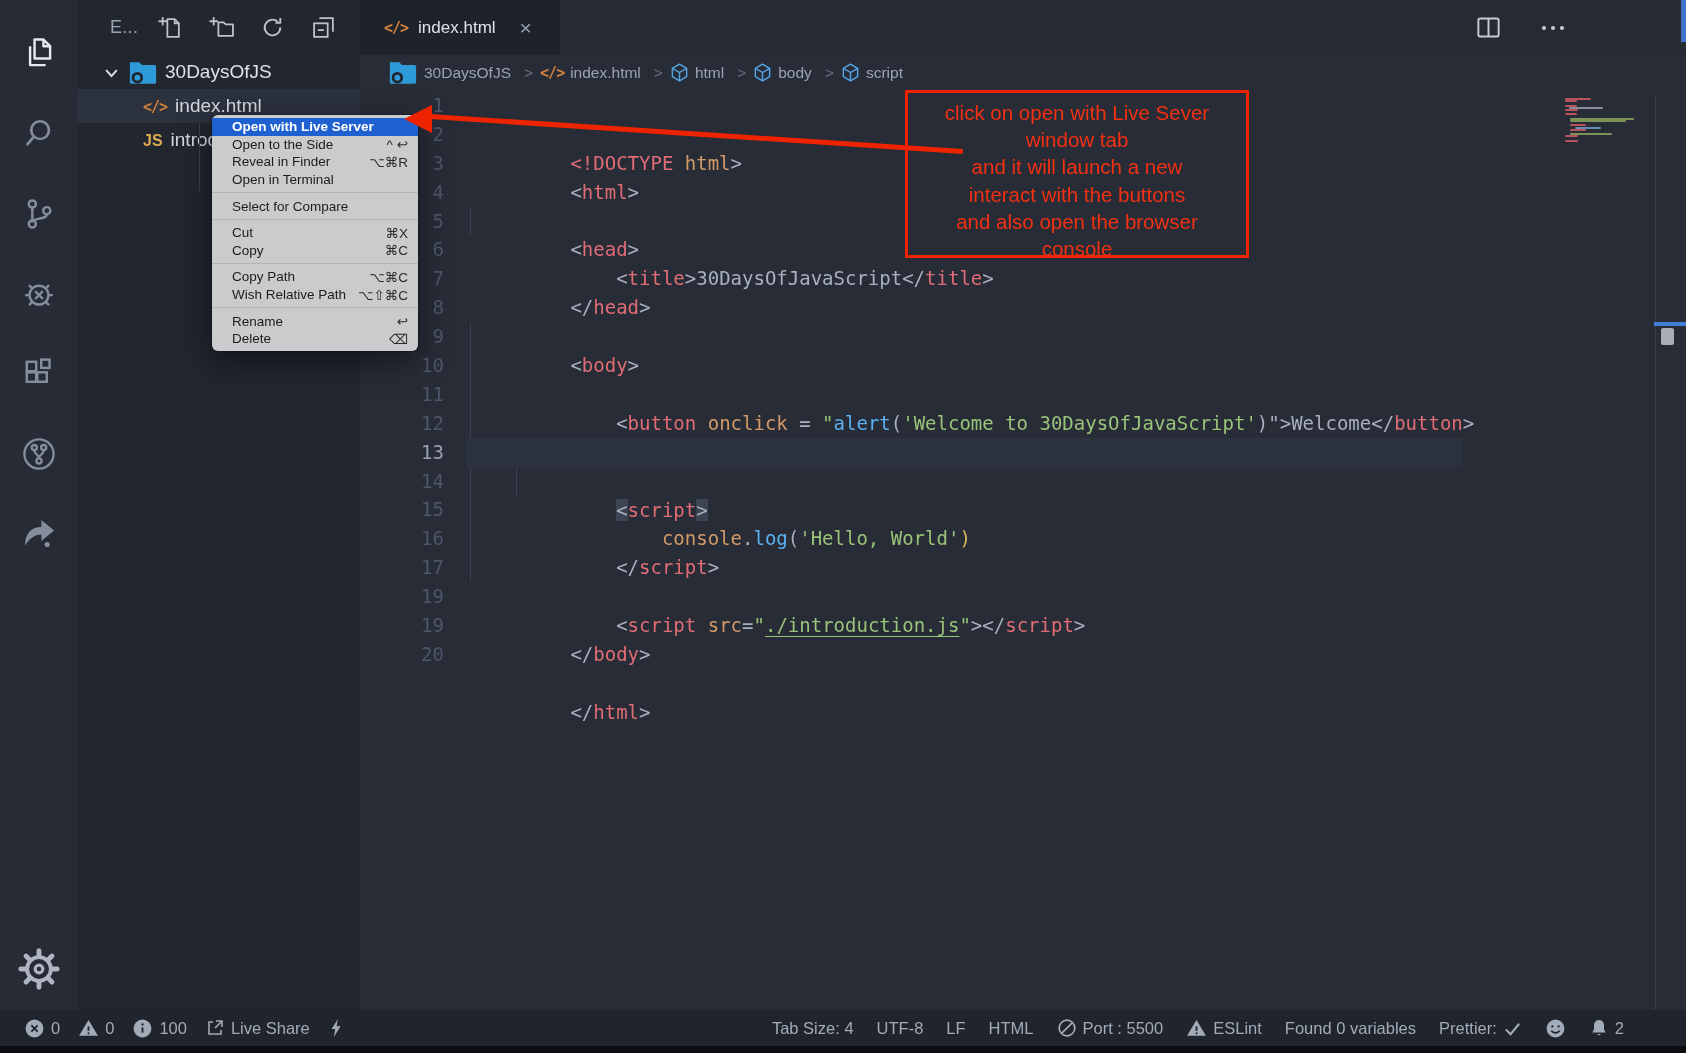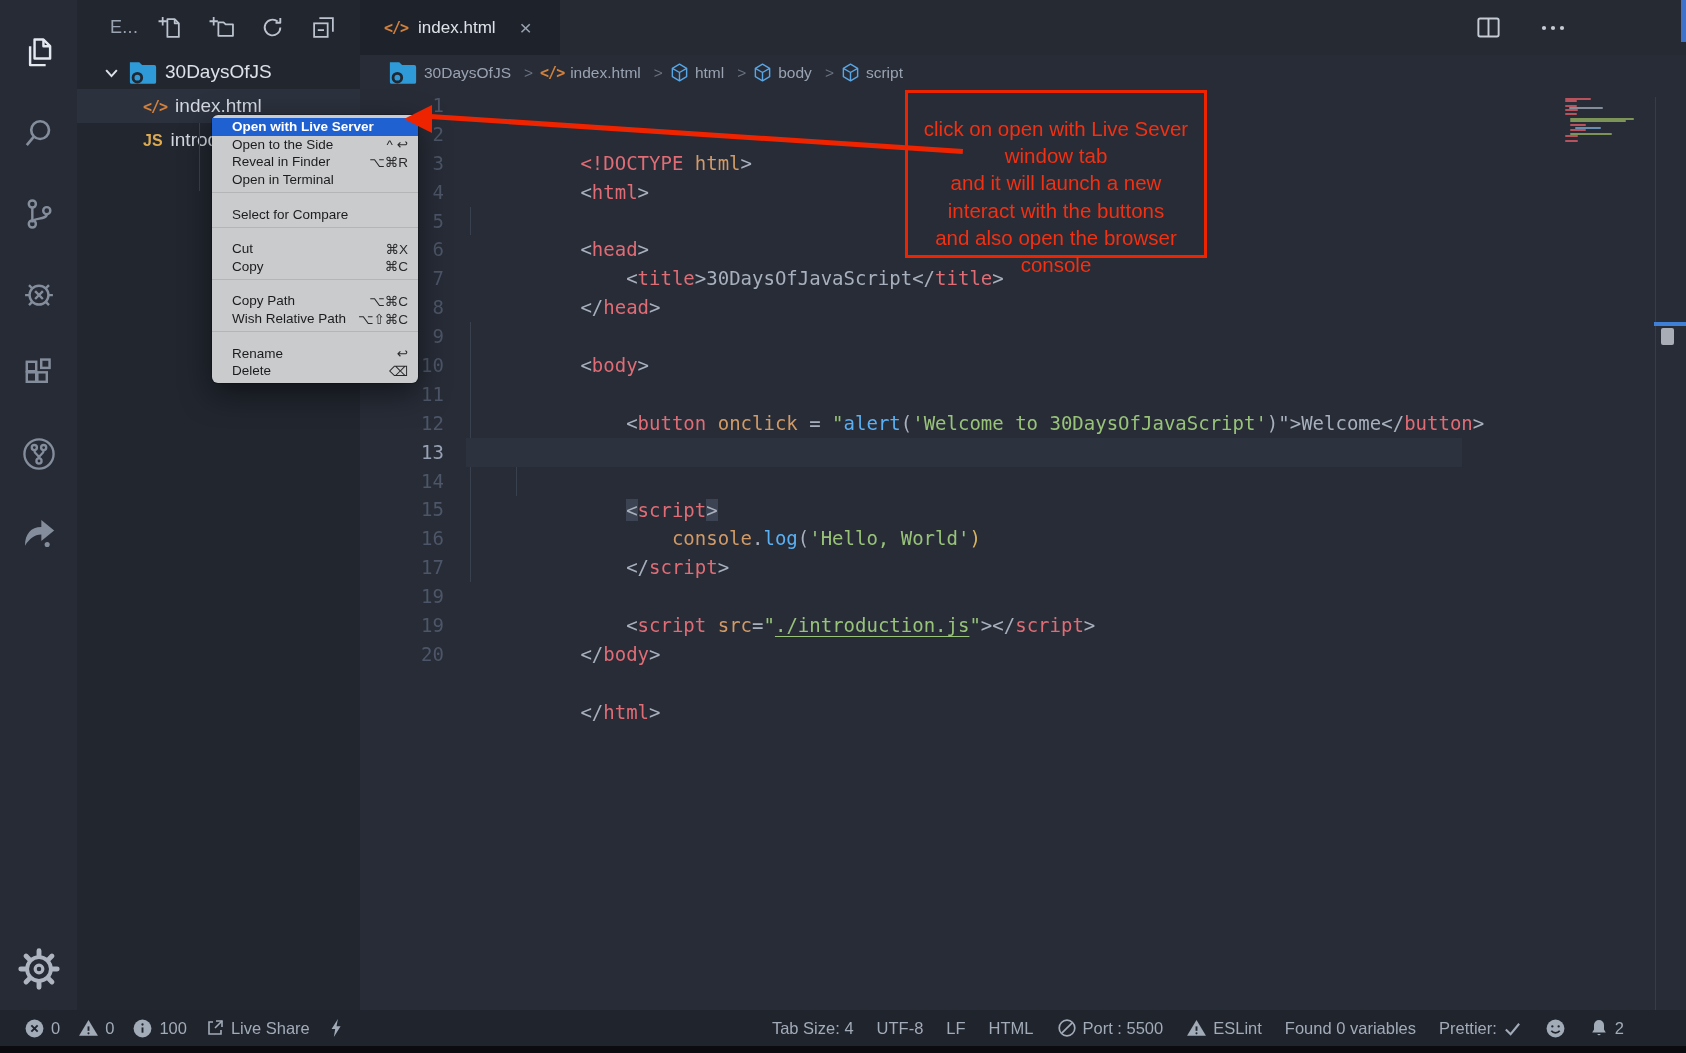--- a/index.html
+++ b/index.html
@@ -32,48 +32,48 @@
   .tab{position:absolute;left:0;top:0;width:200px;height:55px;background:#1d222b;display:flex;align-items:center;padding-left:24px;gap:10px;box-sizing:border-box;cursor:pointer;}
   .tab-label{font-size:17px;color:#dfe3e9;}
   .tab-close{margin-left:14px;font-size:21px;color:#9aa2b0;cursor:pointer;line-height:1;}
   .breadcrumbs{position:absolute;left:0;top:55px;right:0;height:35px;display:flex;align-items:center;padding-left:28px;font-size:15.5px;color:#9aa3b2;gap:7px;}
   .crumb{display:flex;align-items:center;gap:6px;cursor:pointer;}
   .crumb .sep{color:#6a7280;margin-left:7px;}
   
   .code-area{position:absolute;left:360px;top:91px;right:0;bottom:43px;}
   .line{position:relative;height:28.9px;line-height:28.9px;}
   .line .gutter{position:absolute;left:0;width:84px;text-align:right;color:#4d5668;font-family:"DejaVu Sans Mono",monospace;font-size:19px;}
-  .line .src{position:absolute;left:106px;white-space:pre;font-family:"DejaVu Sans Mono",monospace;font-size:19px;}
+  .line .src{position:absolute;left:96px;white-space:pre;font-family:"DejaVu Sans Mono",monospace;font-size:19px;}
   .line.active{background:linear-gradient(90deg,transparent 0,transparent 106px,#2c323e 106px,#2c323e 1102px,transparent 1102px);text-decoration:underline;}
   .line.active .gutter{color:#98a1b3;}
   .tk-tag{color:#e06c75}.tk-attr{color:#d19a66}.tk-str{color:#98c379}
   .tk-fn{color:#5ab0f2}.tk-punc{color:#a8b0bd}.tk-plain{color:#a8b0bd}
   .tk-gold{color:#d8b45f}
   .tk-link{color:#98c379;text-decoration:underline;text-underline-offset:4px;}
   .tk-punc-bm{color:#a8b0bd;background:#3c4352;}
   .guide{position:absolute;width:1px;background:#3a414e;}
   
   .minimap{position:absolute;left:1563px;top:98px;width:92px;height:60px;cursor:pointer;}
   .minimap i{position:absolute;height:2px;border-radius:1px;opacity:.9;}
   .mini-divider{position:absolute;left:1655px;top:97px;bottom:43px;width:1px;background:rgba(255,255,255,.08);}
   .blue-mark{position:absolute;left:1654px;top:322px;width:32px;height:4px;background:#3f7fd6;}
   .scroll-thumb{position:absolute;left:1661px;top:328px;width:13px;height:17px;background:#a9adb5;border-radius:2px;cursor:pointer;}
   .corner-sliver{position:absolute;left:1681px;top:0;width:5px;height:42px;background:#3f72c9;}
   .editor-tools{position:absolute;top:0;right:120px;height:55px;display:flex;align-items:center;gap:38px;color:#c6ccd6;}
   
   .ctx-menu{position:absolute;left:212px;top:115px;width:206px;z-index:50;background:#c9cbcd;border-radius:6px;
             box-shadow:0 10px 30px rgba(0,0,0,.5),0 0 0 1px rgba(0,0,0,.2);padding:3px 0;}
-  .menu-group + .menu-group{border-top:1px solid #b4b5b7;margin-top:4px;padding-top:12px;}
+  .menu-group + .menu-group{border-top:1px solid #b4b5b7;margin-top:4px;padding-top:4px;}
   .menu-item{height:17.6px;display:flex;align-items:center;justify-content:space-between;
              padding:0 10px 0 20px;font-size:13.5px;color:#1c1c1e;cursor:pointer;}
   .menu-item .shortcut{color:#2a2a2c;}
   .menu-item.highlighted{background:#2061d2;color:#fff;font-weight:bold;}
   
-  .annotation{position:absolute;left:905px;top:90px;width:302px;height:168px;z-index:60;
-              border:3px solid #ee2400;box-sizing:border-box;text-align:center;padding-top:22px;}
+  .annotation{position:absolute;left:905px;top:90px;width:344px;height:168px;z-index:60;
+              border:3px solid #ee2400;box-sizing:border-box;text-align:center;padding-top:6px;}
   .annotation div{font-size:20.5px;line-height:27.2px;color:#f23012;}
   .arrow-line{position:absolute;left:430px;top:114px;width:534px;height:5px;background:#ee2400;
               transform:rotate(3.76deg);transform-origin:0 50%;z-index:60;}
   .arrow-head{position:absolute;left:404px;top:105px;width:0;height:0;z-index:61;
               border-top:14px solid transparent;border-bottom:14px solid transparent;border-right:28px solid #ee2400;}
   
   .statusbar{position:absolute;left:0;bottom:7px;width:100%;height:36px;background:#20242d;z-index:30;
              display:flex;align-items:center;color:#a2abb8;font-size:16.5px;}
   .sb-left{display:flex;align-items:center;gap:18px;padding-left:24px;}
   .sb-right{display:flex;align-items:center;gap:23px;margin-left:auto;padding-right:62px;}

